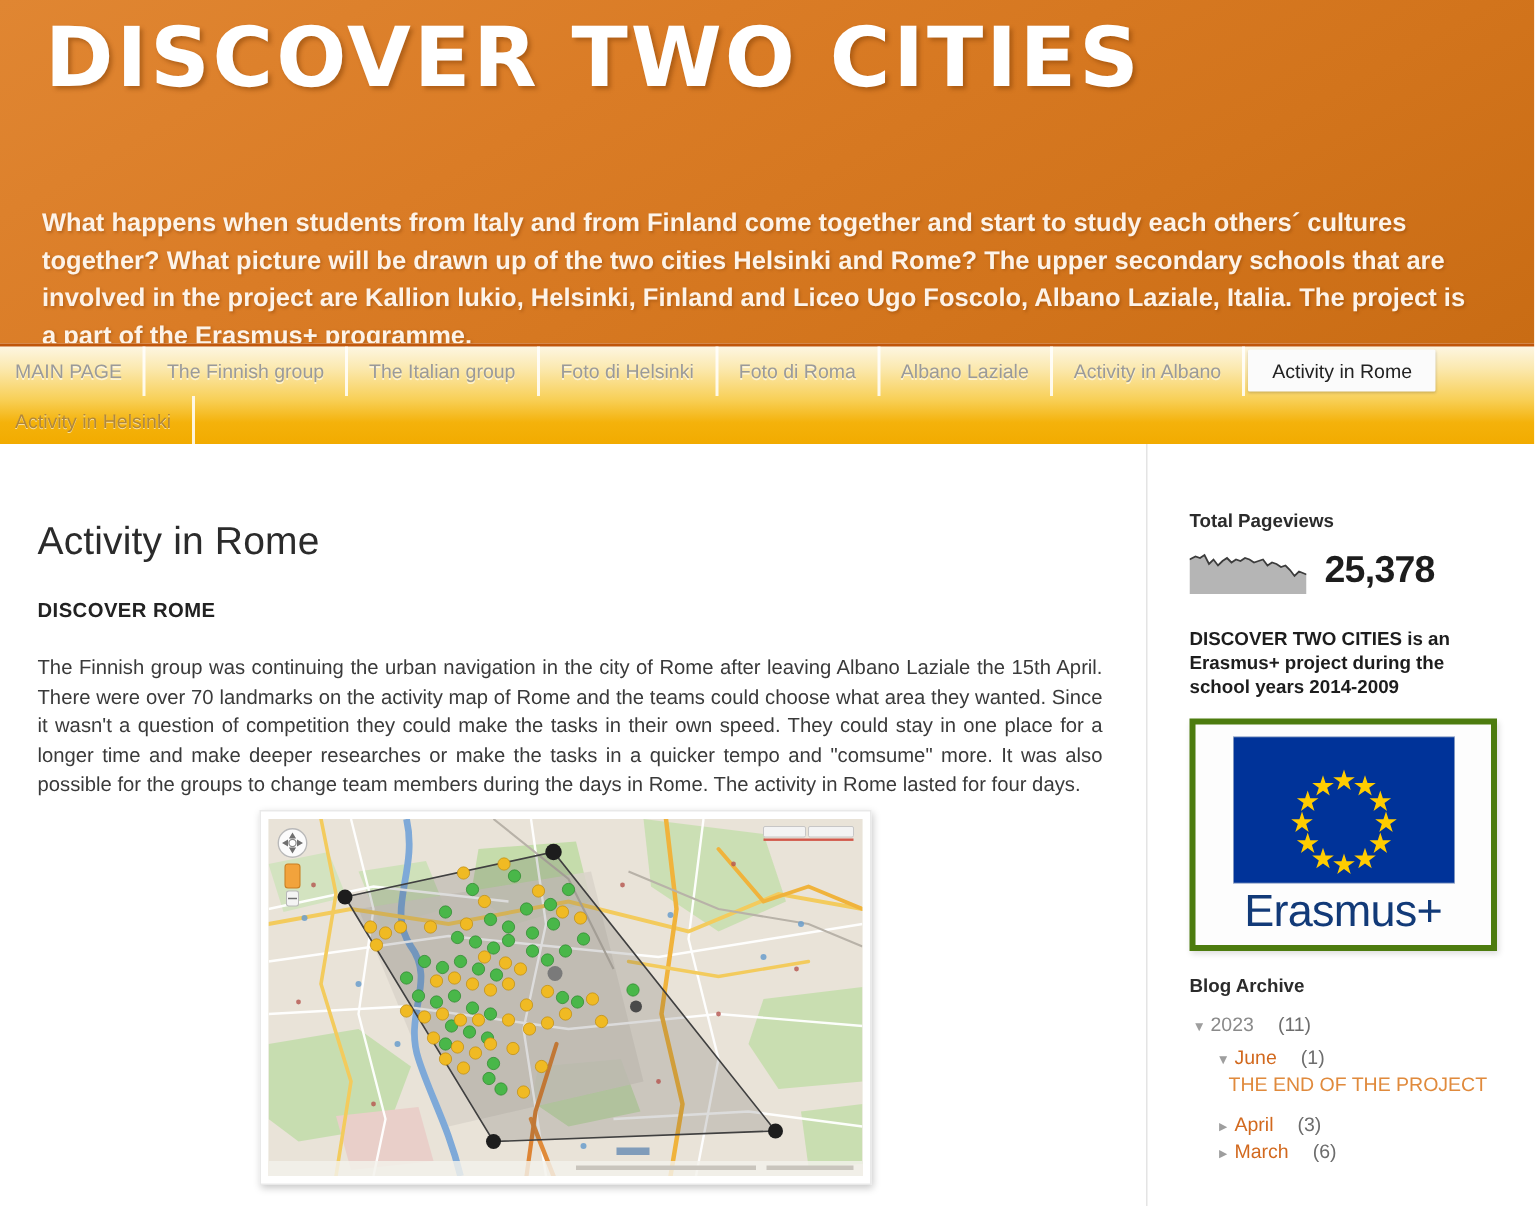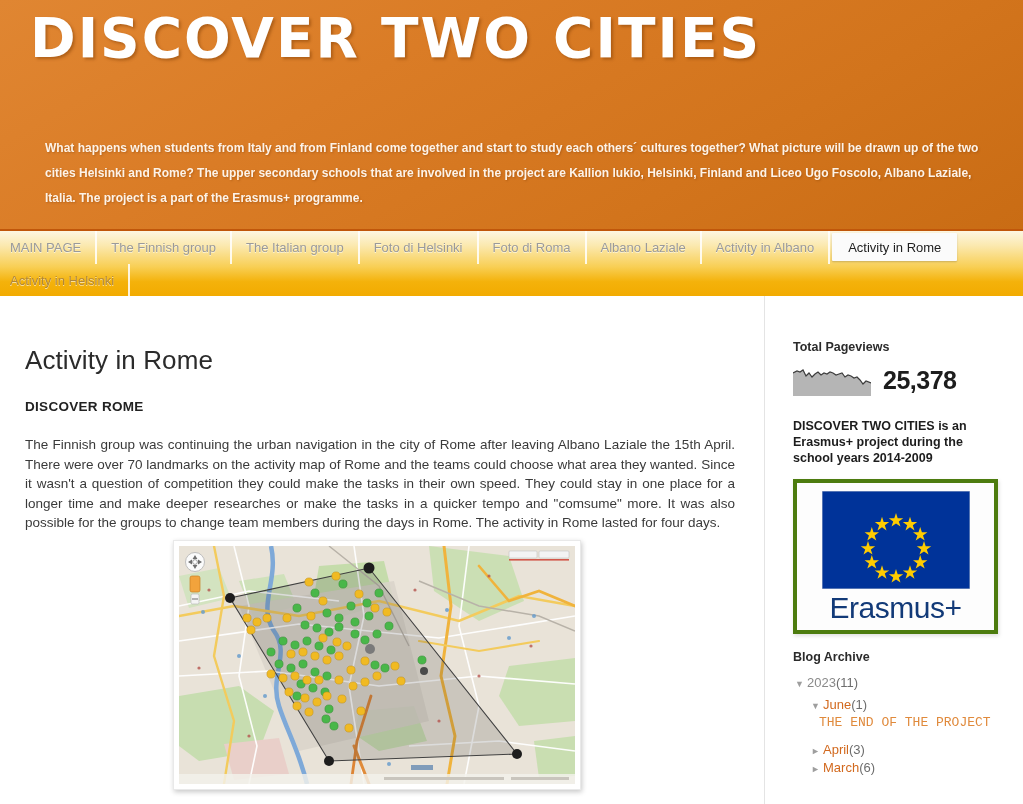--- a/index.html
+++ b/index.html
@@ -37,24 +37,24 @@
     font-size: 55px;
     font-weight: bold;
     letter-spacing: 2px;
     color: #ffffff;
     text-shadow: 2px 2px 3px rgba(120,55,0,0.45);
     white-space: nowrap;
     line-height: 1.1;
   }
   .blog-desc {
     position: absolute;
-    left: 45px;
+    left: 28px;
     top: 136px;
     width: 960px;
-    font-size: 12px;
+    font-size: 17px;
     line-height: 25px;
     font-weight: bold;
     color: #fdf3e8;
     text-shadow: 1px 1px 2px rgba(120,55,0,0.35);
   }
 
   
   .navwrap {
     position: absolute;
     left: 0; top: 229px;
@@ -210,32 +210,32 @@
   
   .arch-h {
     font-size: 12.5px;
     font-weight: bold;
     color: #2b2b2b;
     margin: 16px 0 11px 0;
   }
   .arch-l1, .arch-l2, .arch-l3 { display: flex; align-items: baseline; font-size: 13px; }
   .arch-l1 { margin-left: 2px; margin-bottom: 7px; }
   .arch-l2 { margin-left: 18px; margin-bottom: 3px; }
-  .arch-l3 { margin-left: 26px; margin-bottom: 12px; font-family: Liberation Mono, monospace; }
+  .arch-l3 { margin-left: 26px; margin-bottom: 12px; }
   .tri {
     width: 12px;
     flex: 0 0 12px;
     font-size: 9px;
     color: #9e9e9e;
     line-height: 1;
     cursor: pointer;
   }
   .yr-label { color: #8a8a8a; }
   .mo-label { color: #d2691e; cursor: pointer; }
-  .cnt { color: #6d6d6d; margin-left: 0; }
+  .cnt { color: #6d6d6d; margin-left: 16px; }
   .post-link {
     color: #e08a3c;
     cursor: pointer;
     font-size: 13px;
   }
 </style>
 </head>
 <body>
 
 <div id="page">

